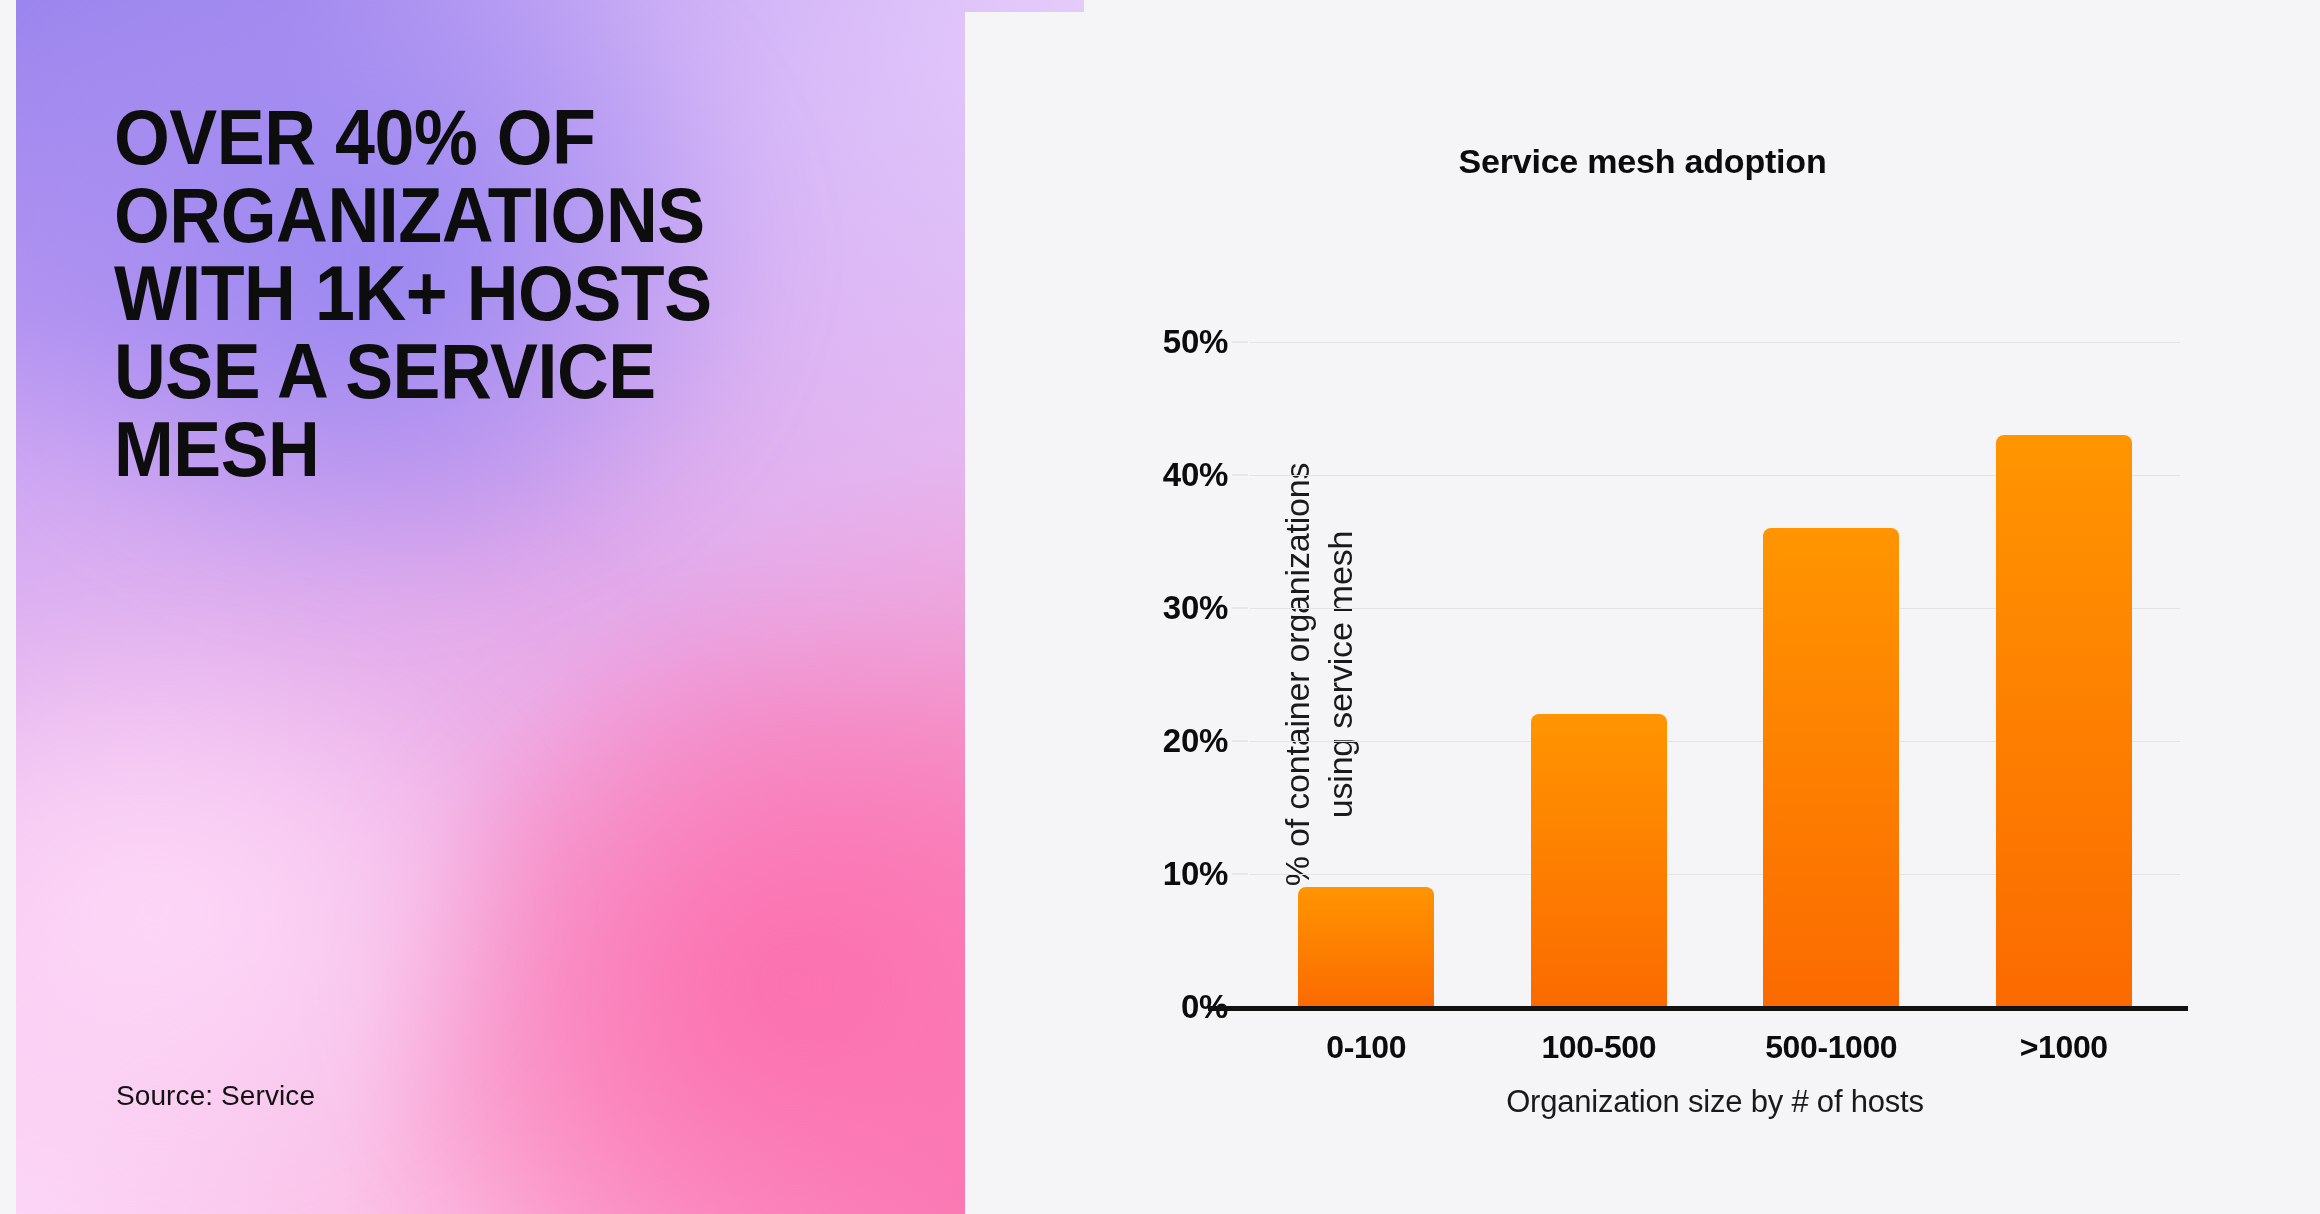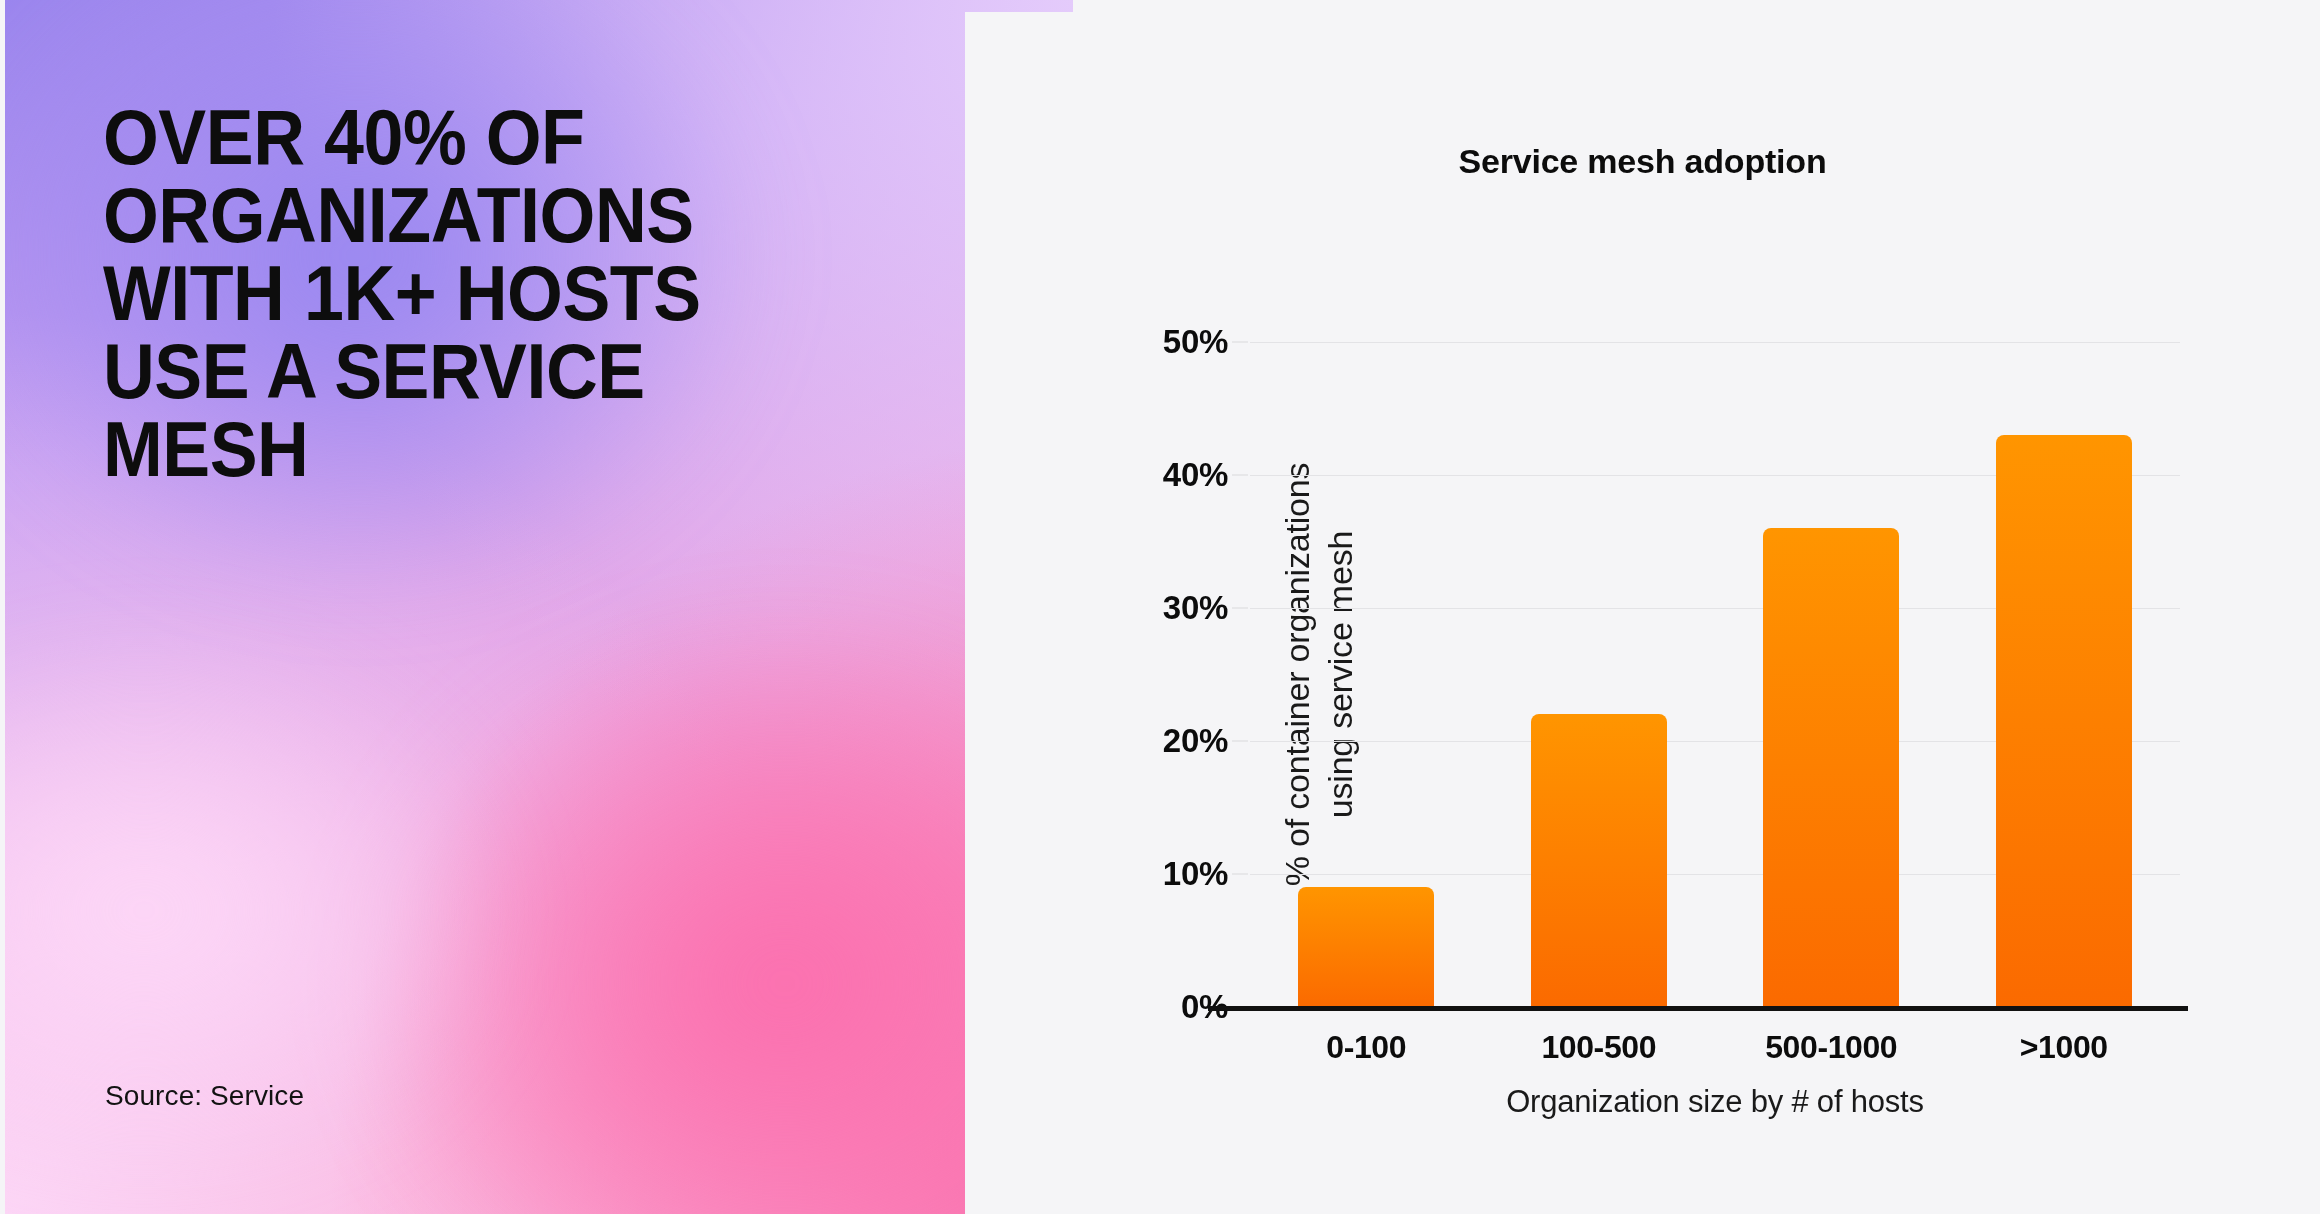--- a/index.html
+++ b/index.html
@@ -15,21 +15,21 @@
     position: relative;
     width: 2320px;
     height: 1214px;
     overflow: hidden;
     background: #F5F5F7;
   }
 
   
   .left-panel {
     position: absolute;
-    left: 5px;
+    left: 16px;
     top: 0;
     width: 1068px;
     height: 1214px;
     overflow: hidden;
     background:
       radial-gradient(120% 110% at 100% 100%, #FA72AE 0%, rgba(250,114,174,0) 58%),
       radial-gradient(130% 120% at 0% 100%, #FCD6F6 0%, rgba(252,214,246,0) 62%),
       radial-gradient(125% 120% at 100% 0%, #E4CBFB 0%, rgba(228,203,251,0) 60%),
       linear-gradient(155deg, #9B86EE 0%, #C49DF2 28%, #EBA7E4 58%, #F9A7D2 80%, #FBBDE2 100%);
   }

